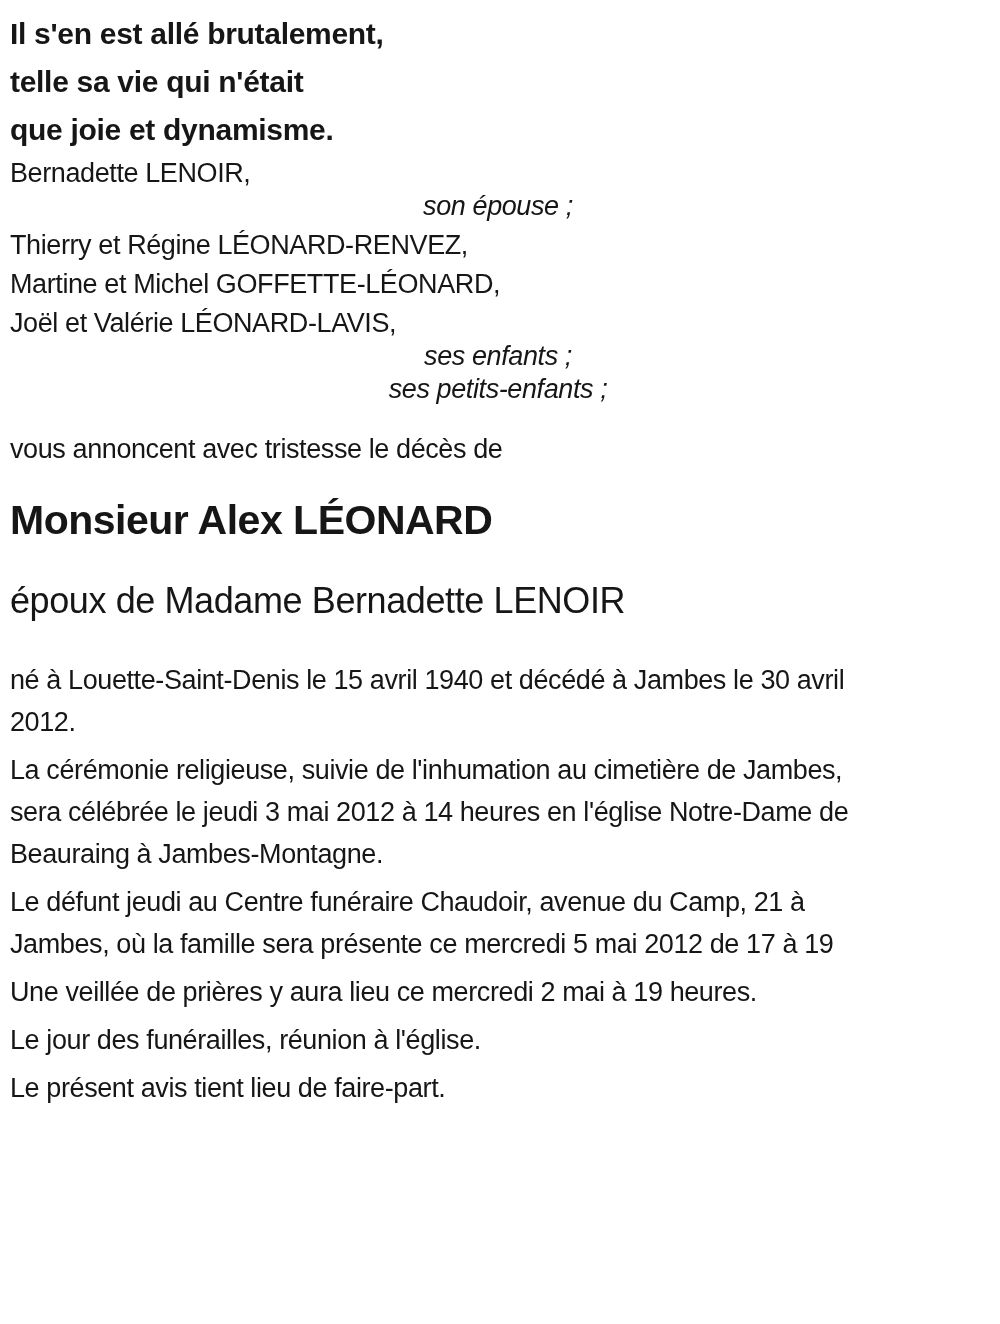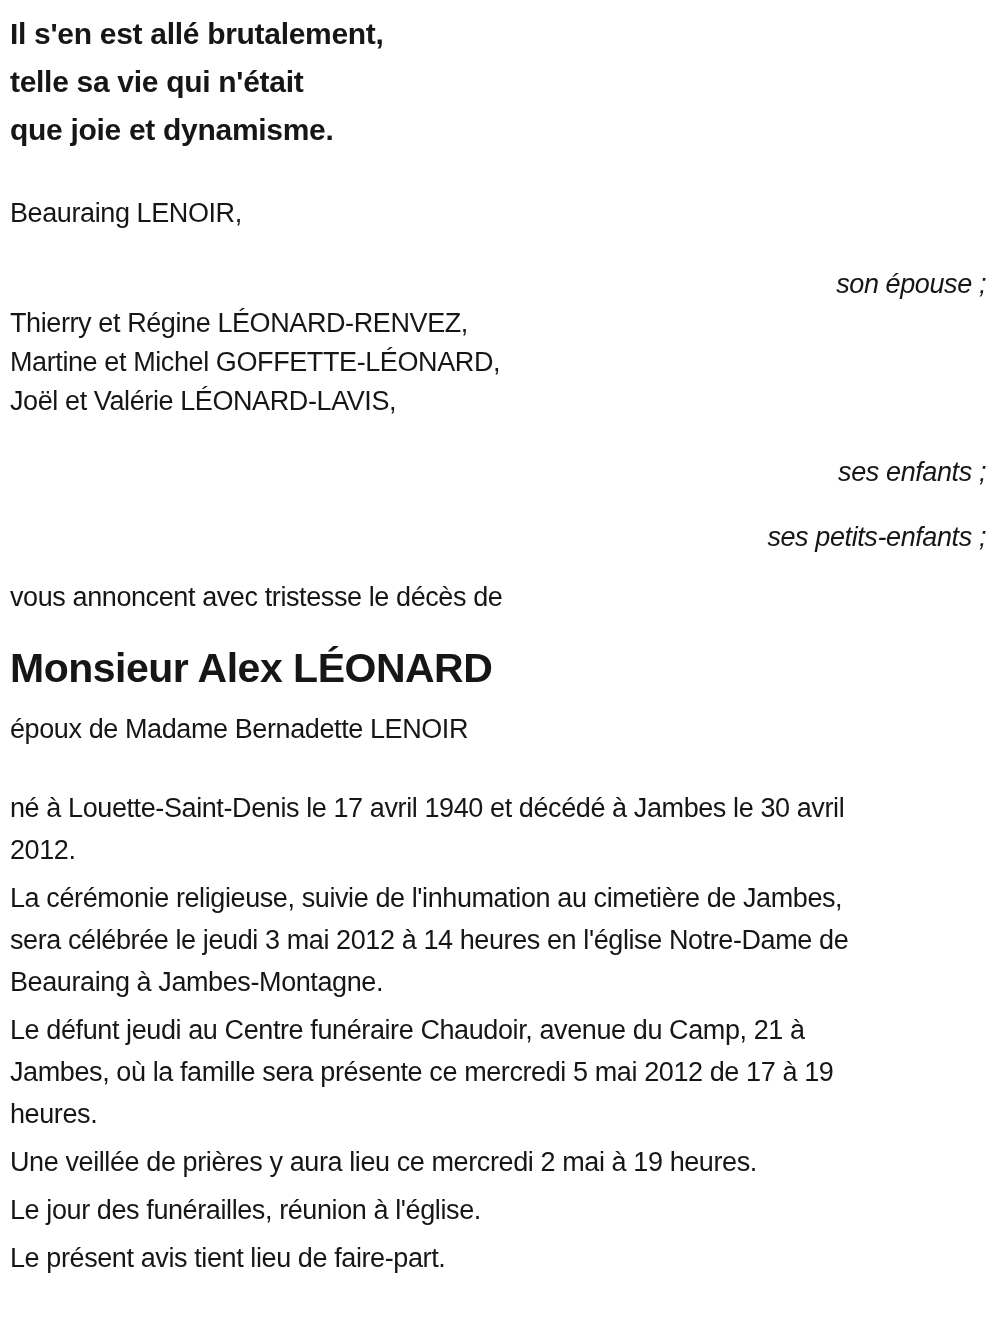--- a/index.html
+++ b/index.html
@@ -11,62 +11,61 @@
     width: 1000px;
     font-family: "Liberation Sans", "DejaVu Sans", sans-serif;
     color: #161616;
   }
   .doc {
     padding: 10px 14px 30px 10px;
     box-sizing: border-box;
     width: 1000px;
   }
   
-  .quote { margin-bottom: 40px; }
+  .quote { }
   .quote-line {
     font-weight: 700;
     font-size: 30px;
     line-height: 48px;
     letter-spacing: -0.3px;
   }
   
   .group { margin-bottom: 6px; }
   .name-line {
     font-size: 27px;
     line-height: 39px;
     letter-spacing: -0.4px;
   }
   .relation {
     font-style: italic;
     font-size: 27px;
     line-height: 27px;
-    text-align: right;
+    text-align: center;
     letter-spacing: -0.4px;
-    margin-top: 38px;
   }
   
   .announcement {
     font-size: 27px;
     line-height: 40px;
     margin-top: 26px;
     letter-spacing: -0.4px;
   }
   
   .deceased {
     font-size: 41px;
     line-height: 50px;
     font-weight: 700;
     letter-spacing: -0.5px;
     margin: 26px 0 0 0;
   }
   
   .spouse {
-    font-size: 27px;
+    font-size: 36px;
     line-height: 40px;
-    margin-top: 16px;
+    margin-top: 36px;
     letter-spacing: -0.4px;
   }
   
   .paragraphs { margin-top: 38px; }
   .para { margin-bottom: 6px; }
   .para .line {
     font-size: 27px;
     line-height: 42px;
     letter-spacing: -0.4px;
     white-space: nowrap;
@@ -79,21 +78,21 @@
 <div class="doc">
 
   <div class="quote">
       <div class="quote-line">Il s'en est allé brutalement,</div>
       <div class="quote-line">telle sa vie qui n'était</div>
       <div class="quote-line">que joie et dynamisme.</div>
     </div>
 
   <div class="mourners">
       <div class="group">
-        <div class="name-line">Beauraing LENOIR,</div>
+        <div class="name-line">Bernadette LENOIR,</div>
         <div class="relation">son épouse ;</div>
       </div>
       <div class="group">
         <div class="name-line">Thierry et Régine LÉONARD-RENVEZ,</div>
         <div class="name-line">Martine et Michel GOFFETTE-LÉONARD,</div>
         <div class="name-line">Joël et Valérie LÉONARD-LAVIS,</div>
         <div class="relation">ses enfants ;</div>
       </div>
       <div class="group">
         <div class="relation">ses petits-enfants ;</div>
@@ -101,32 +100,31 @@
     </div>
 
   <div class="announcement">vous annoncent avec tristesse le décès de</div>
 
   <h1 class="deceased">Monsieur Alex LÉONARD</h1>
 
   <div class="spouse">époux de Madame Bernadette LENOIR</div>
 
   <div class="paragraphs">
       <div class="para">
-        <div class="line"><span>né à Louette-Saint-Denis le 17 avril 1940 et décédé à Jambes le 30 avril</span></div>
+        <div class="line"><span>né à Louette-Saint-Denis le 15 avril 1940 et décédé à Jambes le 30 avril</span></div>
         <div class="line"><span>2012.</span></div>
       </div>
       <div class="para">
         <div class="line"><span>La cérémonie religieuse, suivie de l'inhumation au cimetière de Jambes,</span></div>
         <div class="line"><span>sera célébrée le </span><span class="b">jeudi 3 mai 2012 à 14 heures</span><span> en l'église Notre-Dame de</span></div>
         <div class="line"><span>Beauraing à Jambes-Montagne.</span></div>
       </div>
       <div class="para">
         <div class="line"><span>Le défunt jeudi au </span><span class="b">Centre funéraire Chaudoir, avenue du Camp, 21 à</span></div>
         <div class="line"><span class="b">Jambes</span><span>, où la famille sera présente ce mercredi 5 mai 2012 de 17 à 19</span></div>
-        <div class="line"><span>heures.</span></div>
       </div>
       <div class="para">
         <div class="line"><span>Une veillée de prières y aura lieu ce mercredi 2 mai à 19 heures.</span></div>
       </div>
       <div class="para">
         <div class="line"><span>Le jour des funérailles, réunion à l'église.</span></div>
       </div>
       <div class="para">
         <div class="line"><span>Le présent avis tient lieu de faire-part.</span></div>
       </div>

